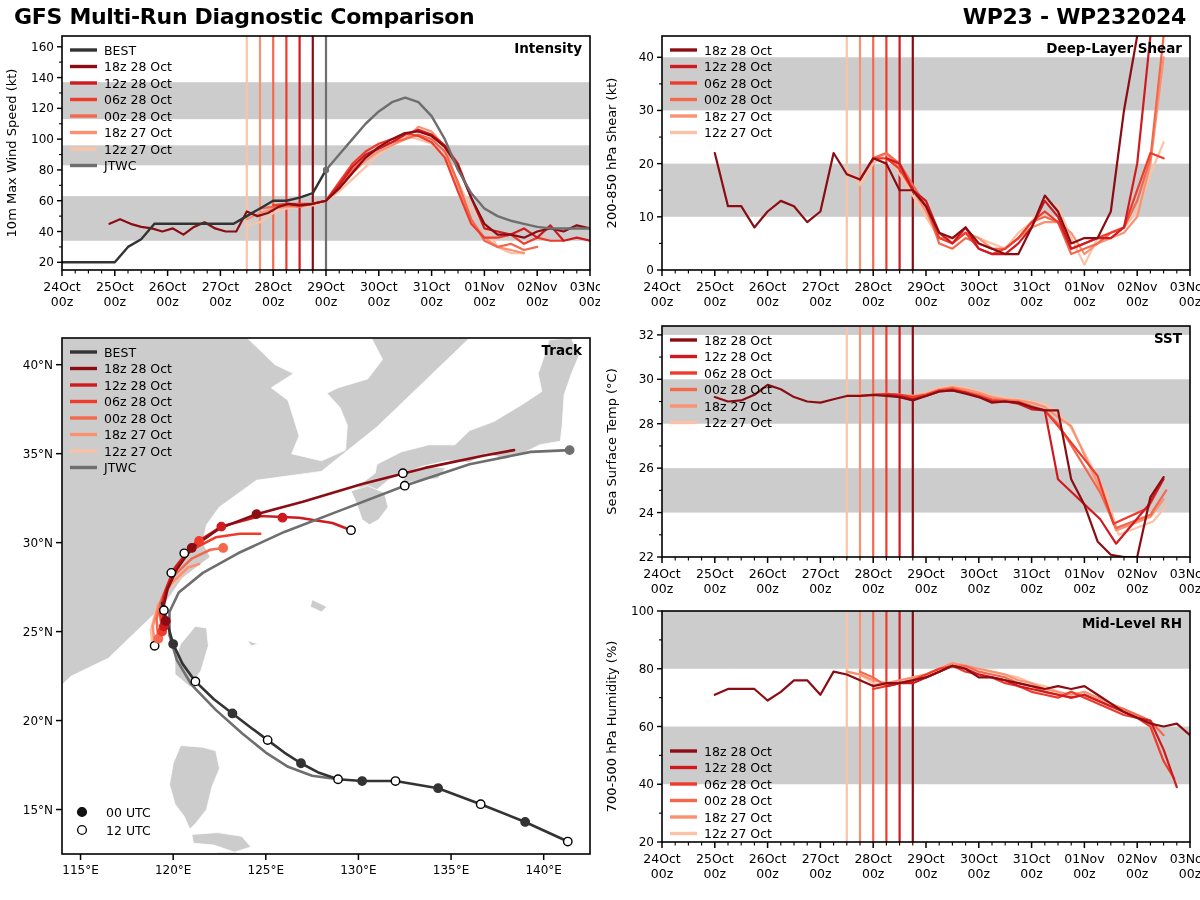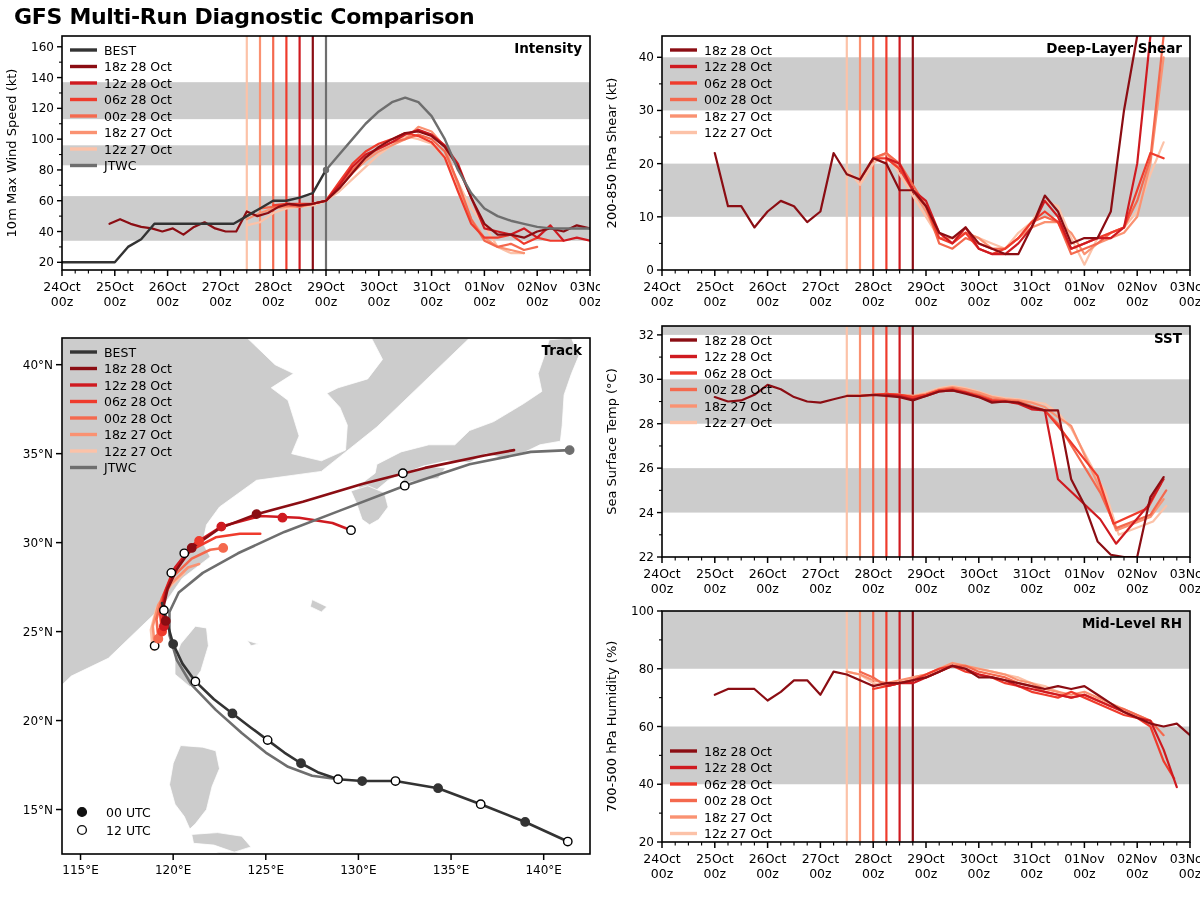--- a/index.html
+++ b/index.html
@@ -12,20 +12,21 @@
   .panel{position:absolute;}
   .panel svg{display:block;}
   .logo{position:absolute;left:6px;top:862px;width:120px;height:36px;}
 </style>
 </head>
 <body>
 
 <div class="fig">
 
   <div class="ttl" id="title-left">GFS Multi-Run Diagnostic Comparison</div>
+  <div class="ttl" id="title-right">WP23 - WP232024</div>
 
   <div class="panel" id="panel-intensity" style="left:0;top:28px;width:600px;height:300px;">
       <svg width="600" height="300" viewBox="0 0 600 300">
         <defs>
           <clipPath id="clip-intensity">
             <rect x="62" y="8" width="528" height="234"></rect>
           </clipPath>
         </defs>
         <rect x="62" y="8" width="528" height="234" fill="#fff"></rect>
         <g clip-path="url(#clip-intensity)">

